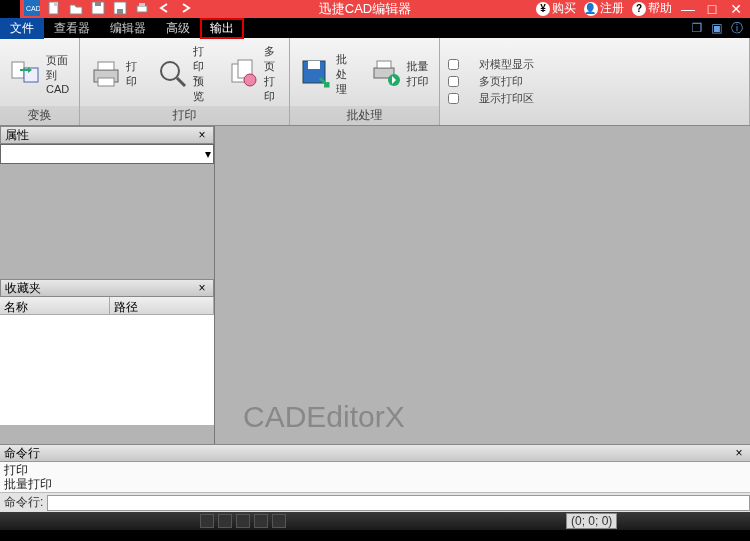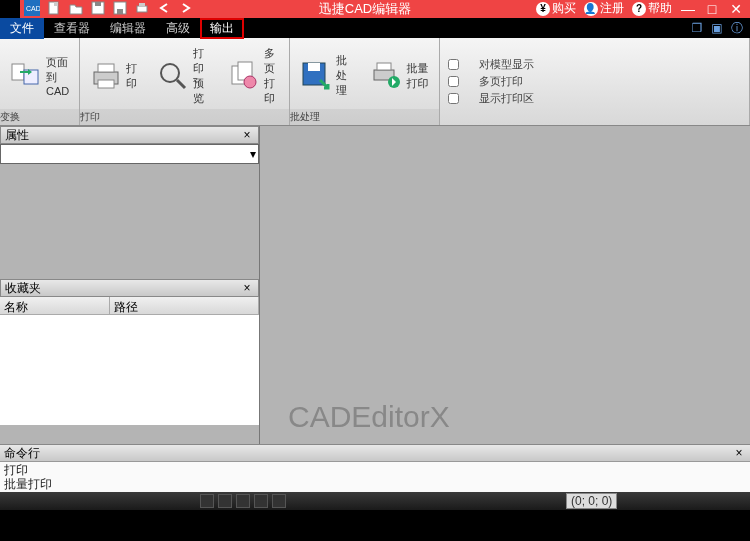--- a/index.html
+++ b/index.html
@@ -20,27 +20,27 @@
 .menubar-item.output { border: 2px solid #d00; color:#fff; padding: 0 8px; }
 .menubar-right { margin-left: auto; display: flex; gap: 6px; padding-right: 6px; }
 .mb-ricon { width:14px; height:14px; display:flex; align-items:center; justify-content:center; color:#6aa0e0;}
 
 .ribbon { height: 88px; background: linear-gradient(#f5f5f5, #d8d8d8); border-bottom: 1px solid #888; display: flex; }
 .ribbon-group { display: flex; flex-direction: column; border-right: 1px solid #aaa; }
 .ribbon-group-items { flex: 1; display: flex; align-items: center; }
 .ribbon-btn { display: flex; flex-direction: row; align-items: center; justify-content: center; padding: 6px 10px 2px 10px; gap: 4px; }
 .ribbon-btn .ricon { width: 32px; height: 32px; display: flex; align-items: center; justify-content: center; }
 .ribbon-btn .rlabel { font-size: 11px; color: #333; }
-.ribbon-group-title { text-align: left; font-size: 10px; color: #444; padding: 1px 0; background:rgba(0,0,0,0.05);}
+.ribbon-group-title { text-align: center; font-size: 12px; color: #444; padding: 1px 0; background:rgba(0,0,0,0.05);}
 .ribbon-checks { display: flex; flex-direction: column; padding: 4px 8px; gap: 2px; font-size: 11px; color: #444;}
 .ribbon-checks label { display: flex; align-items: center; gap: 20px;}
 .ribbon-checks input { width:11px; height:11px;}
 
 .workspace { display: flex; height: 318px; }
-.left-panel { width: 260px; display: flex; flex-direction: column; background: #b4b4b4; border-right:1px solid #777;}
+.left-panel { width: 215px; display: flex; flex-direction: column; background: #b4b4b4; border-right:1px solid #777;}
 .panel-header { height: 18px; background: linear-gradient(#e8e8e8,#c8c8c8); border:1px solid #888; display: flex; align-items: center; padding: 0 4px; font-size: 12px; }
 .panel-header-close { margin-left: auto; width:14px; text-align:center; }
 .prop-combo { height: 20px; background: #fff; border:1px solid #666; margin:0; display:flex; align-items:center; justify-content:flex-end; padding-right:2px;}
 .prop-body { flex: 0 0 115px; background: #b4b4b4; }
 .fav-cols { height: 18px; background: linear-gradient(#f0f0f0,#d8d8d8); border-bottom:1px solid #aaa; display:flex; font-size:12px;}
 .fav-col { padding: 2px 4px; border-right:1px solid #aaa;}
 .fav-list { height: 110px; background:#fff;}
 
 .canvas { flex: 1; background: #b4b4b4; position: relative; }
 .watermark { position: absolute; left: 28px; bottom: 10px; font-size: 30px; color: #888; font-family: Arial, sans-serif; }
@@ -272,20 +272,24 @@
 
 <div class="cmdline-area">
   <div class="cmdline-hdr">
     <span>命令行</span>
     <span class="panel-header-close" style="margin-left:auto">×</span>
   </div>
   <div class="cmdline-log">
     <div>打印</div>
     <div>批量打印</div>
   </div>
+  <div class="cmdline-input-row">
+    <span class="lbl">命令行:</span>
+    <input type="text" style="">
+  </div>
 </div>
 
 <div class="statusbar">
   <div class="sb-icons">
     <span class="sbi"></span>
     <span class="sbi"></span>
     <span class="sbi"></span>
     <span class="sbi"></span>
     <span class="sbi"></span>
   </div>

